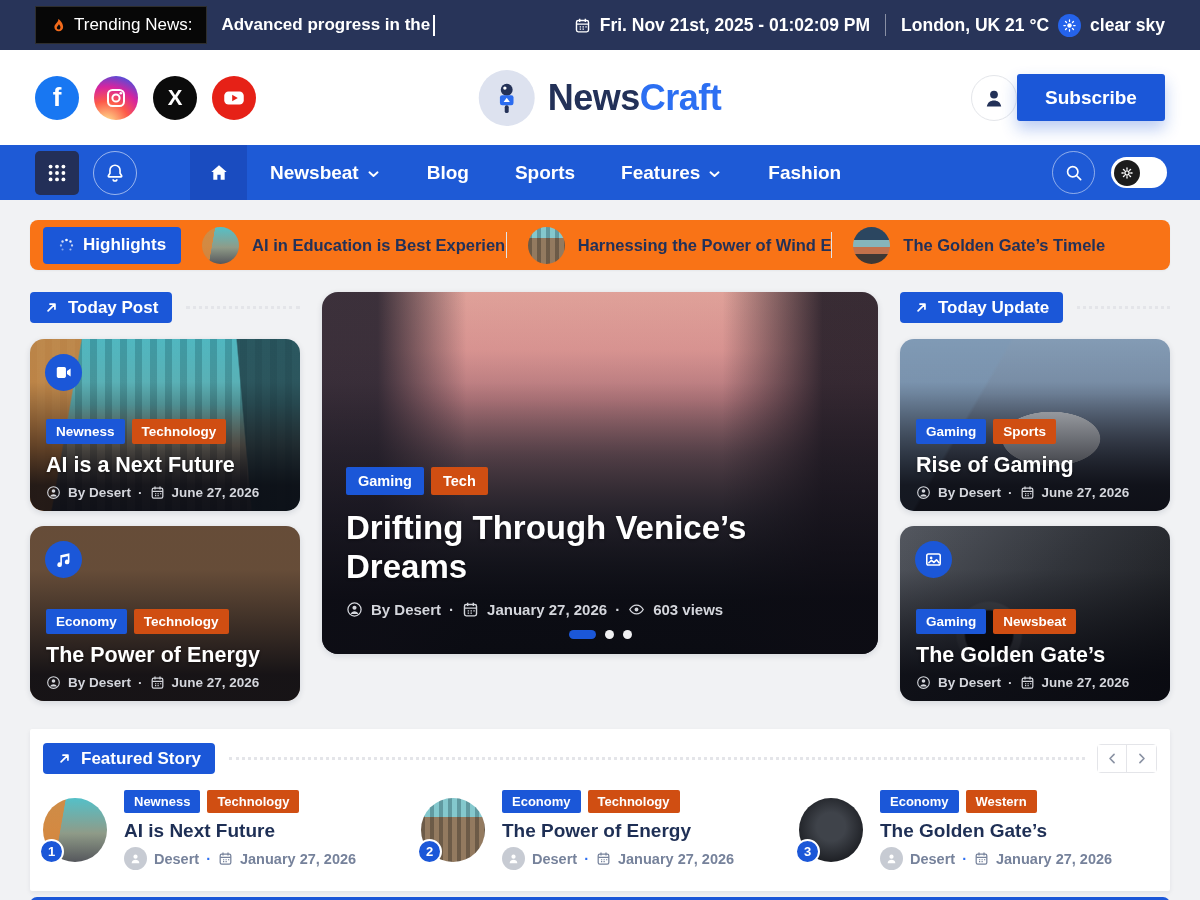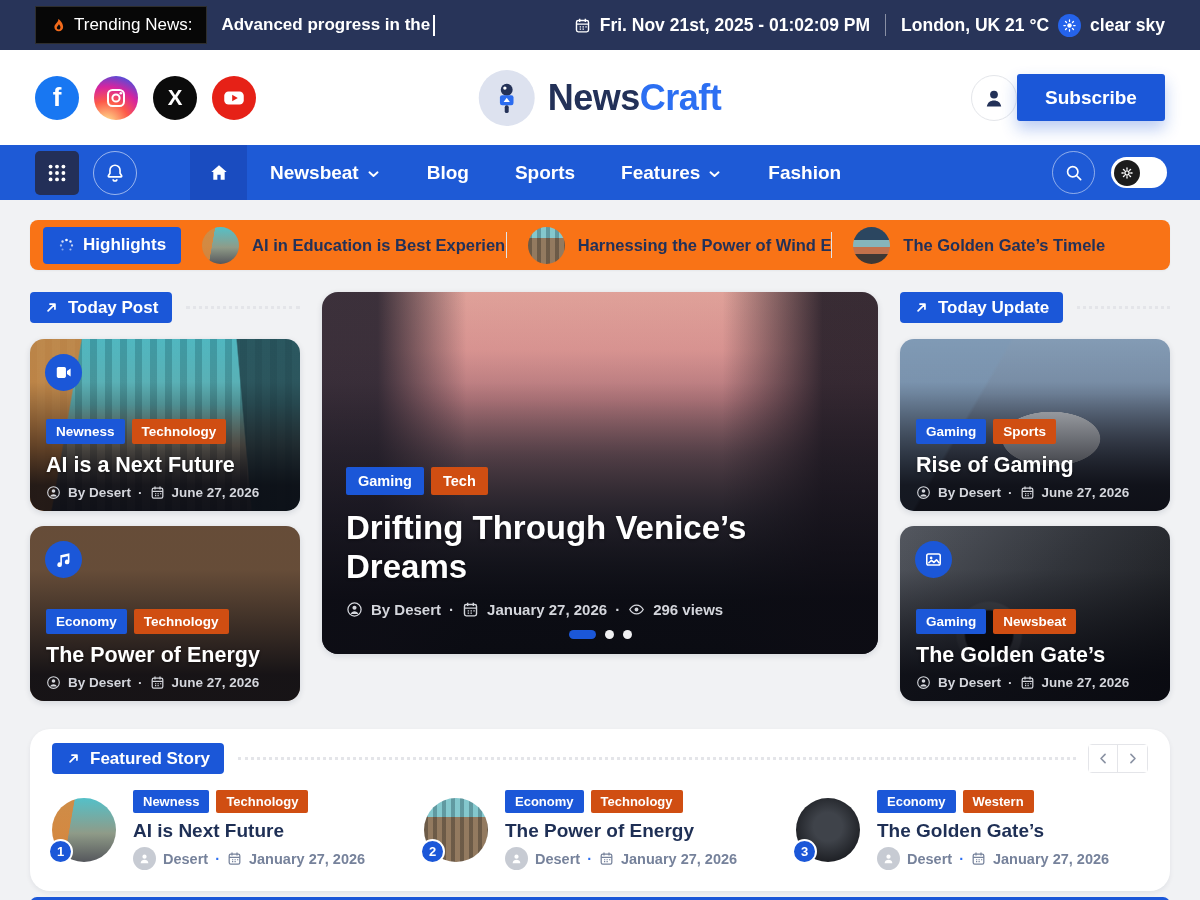--- a/index.html
+++ b/index.html
@@ -242,21 +242,21 @@
   .th-gate {
     background:
       linear-gradient(180deg, #2b4660 0 34%, #86b5ba 34% 54%, #c2714b 54% 72%, #3e3835 72% 100%);
   }
   .th-cam {
     background:radial-gradient(circle at 50% 45%, #3f434a 0 30%, #1d1f24 75%);
   }
 
   
   .featured {
-    margin:28px 30px 4px; background:#fff; border-radius:20px; padding:14px 22px 21px;
+    margin:28px 30px 4px; background:#fff; border-radius:2px; padding:14px 13px 21px;
     box-shadow:0 2px 5px rgba(20,30,60,.07);
   }
   .featured-grid { display:grid; grid-template-columns:1fr 1fr 1fr; gap:20px; margin-top:16px; }
   .feat-item { display:flex; align-items:center; gap:17px; cursor:pointer; }
   .feat-thumb { position:relative; width:64px; height:64px; border-radius:50%; flex:0 0 auto; }
   .feat-num {
     position:absolute; left:-4px; bottom:-2px; width:25px; height:25px; border-radius:50%;
     background:#1b57d8; border:2px solid #fff; color:#fff; font-size:13px; font-weight:bold;
     display:flex; align-items:center; justify-content:center;
   }
@@ -625,21 +625,21 @@
             <span>By Desert</span>
             <span class="meta-sep"></span>
             <svg class="ic">
                 <use href="#i-cal"></use>
               </svg>
             <span>January 27, 2026</span>
             <span class="meta-sep"></span>
             <svg class="ic">
                 <use href="#i-eye"></use>
               </svg>
-            <span>296 views</span>
+            <span>603 views</span>
           </div>
         </div>
         <div class="dots">
           <span class="dot active"></span>
           <span class="dot"></span>
           <span class="dot"></span>
         </div>
       </article>
     </div>
 

